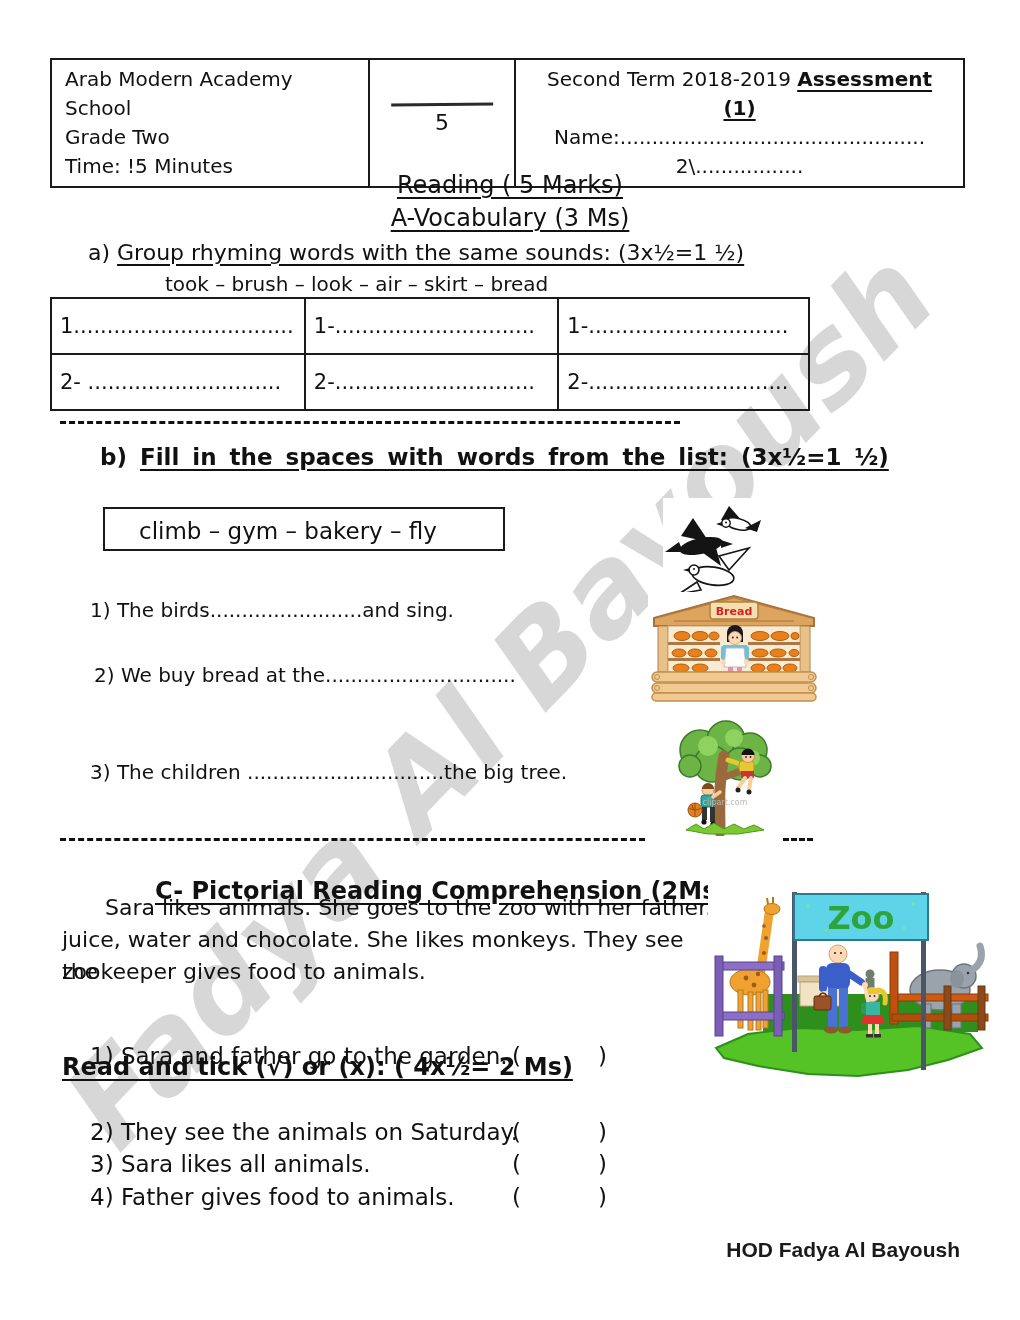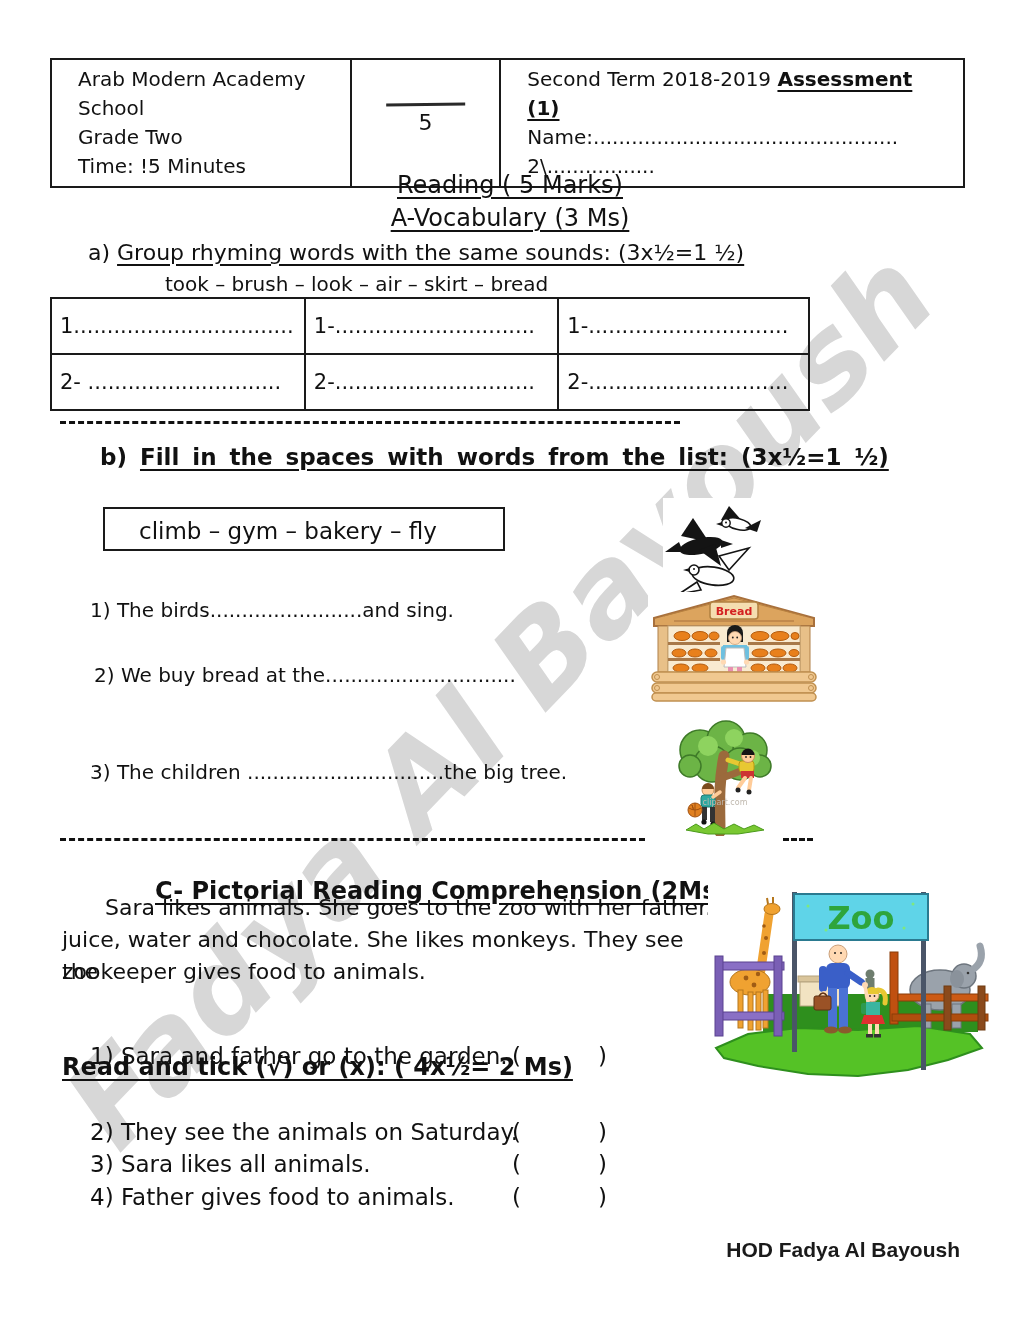--- a/index.html
+++ b/index.html
@@ -16,24 +16,24 @@
     position:absolute;left:500px;top:700px;z-index:0;white-space:nowrap;
     transform:translate(-50%,-50%) rotate(-46deg);
     font-size:120px;font-weight:bold;font-style:italic;color:#d7d7d7;
   }
   .content{position:relative;z-index:1;}
   
   .header-table{
     position:absolute;left:50px;top:58px;width:915px;border-collapse:collapse;
     font-size:20px;line-height:29px;
   }
-  .header-table td{border:2px solid #1a1a1a;padding:5px 26px;vertical-align:top;}
+  .header-table td{border:2px solid #1a1a1a;padding:5px 13px;vertical-align:top;}
   .cell-school{width:318px;}
   .cell-score{width:133px;text-align:center;}
-  .cell-term{width:428px;}
+  .cell-term{width:428px;text-align:center;}
   .score-underline{border-bottom:3px solid #2a2a2a;height:38px;margin:0 8px;transform:rotate(-0.6deg);}
   .score-num{font-size:22px;padding-top:2px;}
   
   .title{font-size:24px;}
   .prompt{font-size:22px;}
   .body-text{font-size:20px;}
   
   .rhyme-table{position:absolute;left:50px;top:297px;width:760px;border-collapse:collapse;font-size:21px;}
   .rhyme-table td{border:2px solid #1a1a1a;height:50px;padding:2px 8px;vertical-align:middle;}
   .rhyme-table td:nth-child(1){width:240px;}

